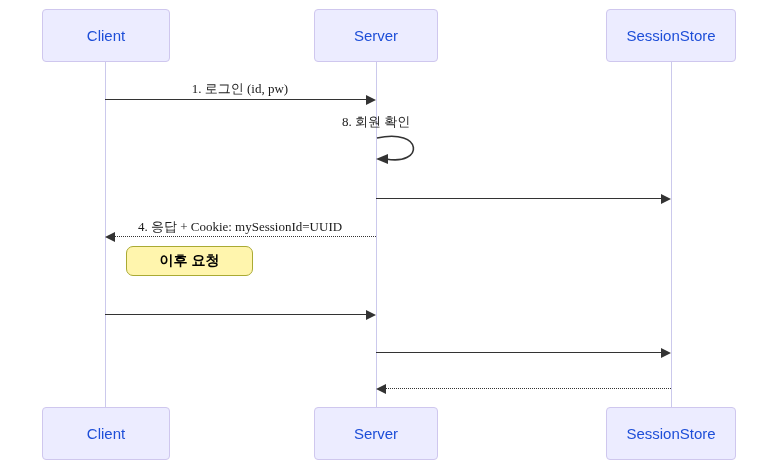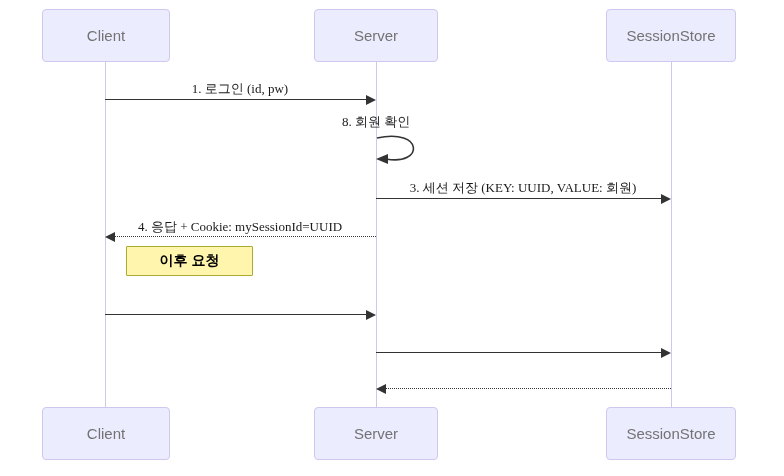--- a/index.html
+++ b/index.html
@@ -15,36 +15,36 @@
   #diagram{
     position:relative;width:784px;height:476px;background:#ffffff;
     font-family:"Liberation Sans","DejaVu Sans",sans-serif;color:var(--text);
     overflow:hidden;
   }
   .lifeline{position:absolute;width:1px;background:var(--lifeline);}
   .actor-box{
     position:absolute;height:53px;background:var(--actor-fill);
     border:1px solid var(--actor-border);border-radius:4px;
     display:flex;align-items:center;justify-content:center;
-    font-size:15px;color:#737373;box-sizing:border-box;
+    font-size:15px;color:#1d4ed8;box-sizing:border-box;
   }
   .msg-label{
     position:absolute;transform:translateX(-50%);white-space:nowrap;
     font-size:13px;color:var(--text);line-height:16px;font-family:Liberation Serif, serif;
   }
   .msg-line{position:absolute;height:0;}
   .msg-line.solid{border-top:1.6px solid var(--arrow);}
   .msg-line.dotted{border-top:1.6px dotted var(--arrow);}
   .arrowhead{position:absolute;width:0;height:0;border-top:5px solid transparent;border-bottom:5px solid transparent;}
   .arrowhead.right{border-left:10px solid var(--arrow);}
   .arrowhead.left{border-right:10px solid var(--arrow);}
   .note-box{
     position:absolute;background:var(--note-fill);border:1px solid var(--note-border);
     display:flex;align-items:center;justify-content:center;
-    font-size:14px;font-weight:600;color:#000;box-sizing:border-box;border-radius:1px;
+    font-size:14px;font-weight:600;color:#000;box-sizing:border-box;border-radius:7px;
   }
   .selfloop{position:absolute;overflow:visible;}
 </style>
 </head>
 <body>
 
 <div id="diagram">
 
   <div class="lifeline" style="left:105px;top:62px;height:345px;"></div>
   <div class="lifeline" style="left:376px;top:62px;height:345px;"></div>
@@ -63,21 +63,20 @@
   <div class="msg-label" style="left:240px;top:81px;">1. 로그인 (id, pw)</div>
   <div class="msg-line solid" style="left:105px;top:99px;width:262px;"></div>
   <div class="arrowhead right" style="left:366px;top:95px;"></div>
 
   <div class="msg-label" style="left:376px;top:114px;">8. 회원 확인</div>
   <svg class="selfloop" style="left:376px;top:134px;" width="52" height="34" viewBox="0 0 52 34">
     <path d="M 1 4 C 48 -6, 48 32, 10 25" fill="none" stroke="#333333" stroke-width="1.6"></path>
     <polygon points="0,25 12,20 12,30" fill="#333333"></polygon>
   </svg>
 
-  <div class="msg-label" style="left:523px;top:180px;">3. 세션 저장 (KEY: UUID, VALUE: 회원)</div>
   <div class="msg-line solid" style="left:376px;top:198px;width:285px;"></div>
   <div class="arrowhead right" style="left:661px;top:194px;"></div>
 
   <div class="msg-label" style="left:240px;top:219px;">4. 응답 + Cookie: mySessionId=UUID</div>
   <div class="msg-line dotted" style="left:115px;top:236px;width:261px;"></div>
   <div class="arrowhead left" style="left:105px;top:232px;"></div>
 
   <div class="note-box" style="left:126px;top:246px;width:127px;height:30px;">
     <span>이후 요청</span>
   </div>

